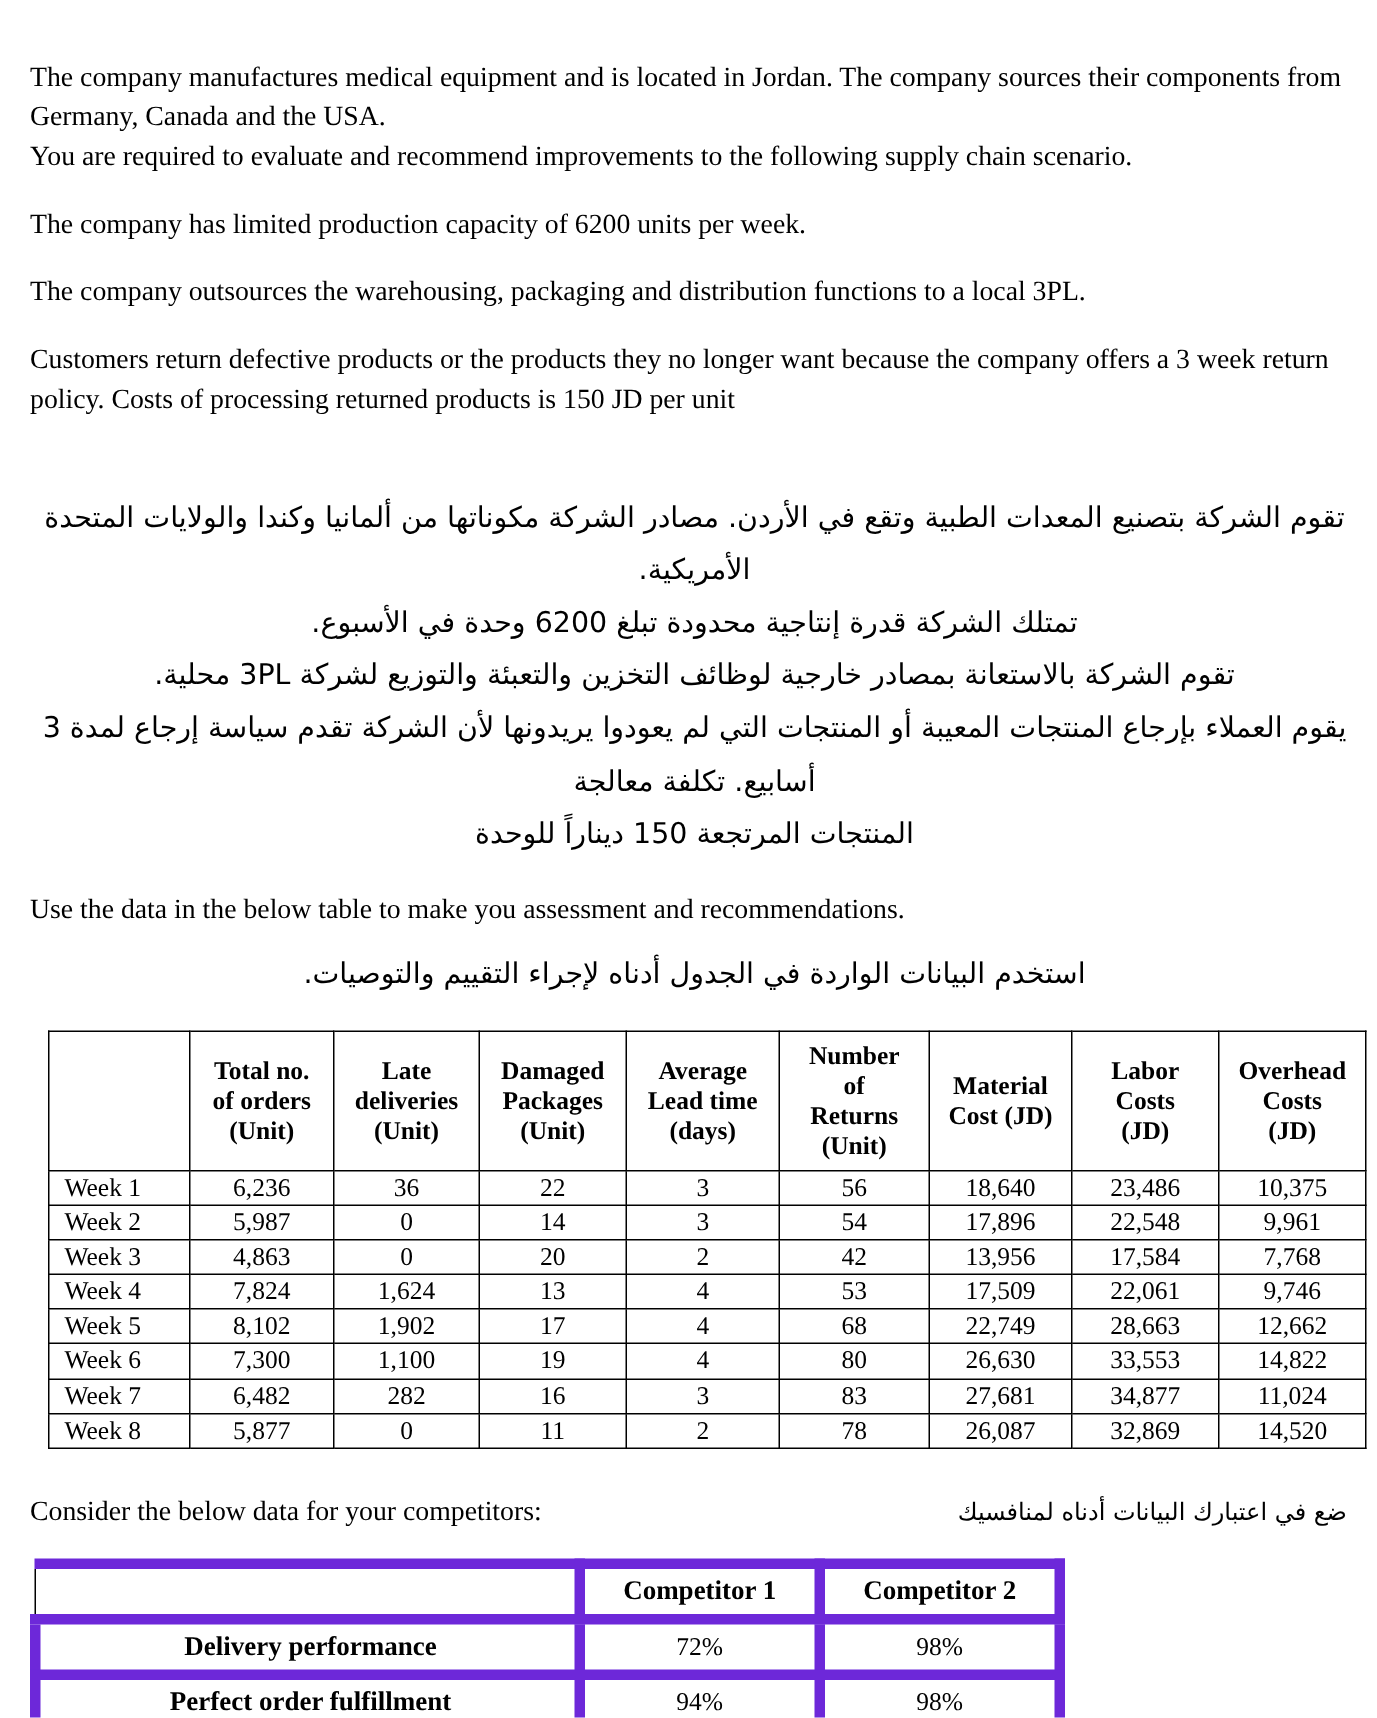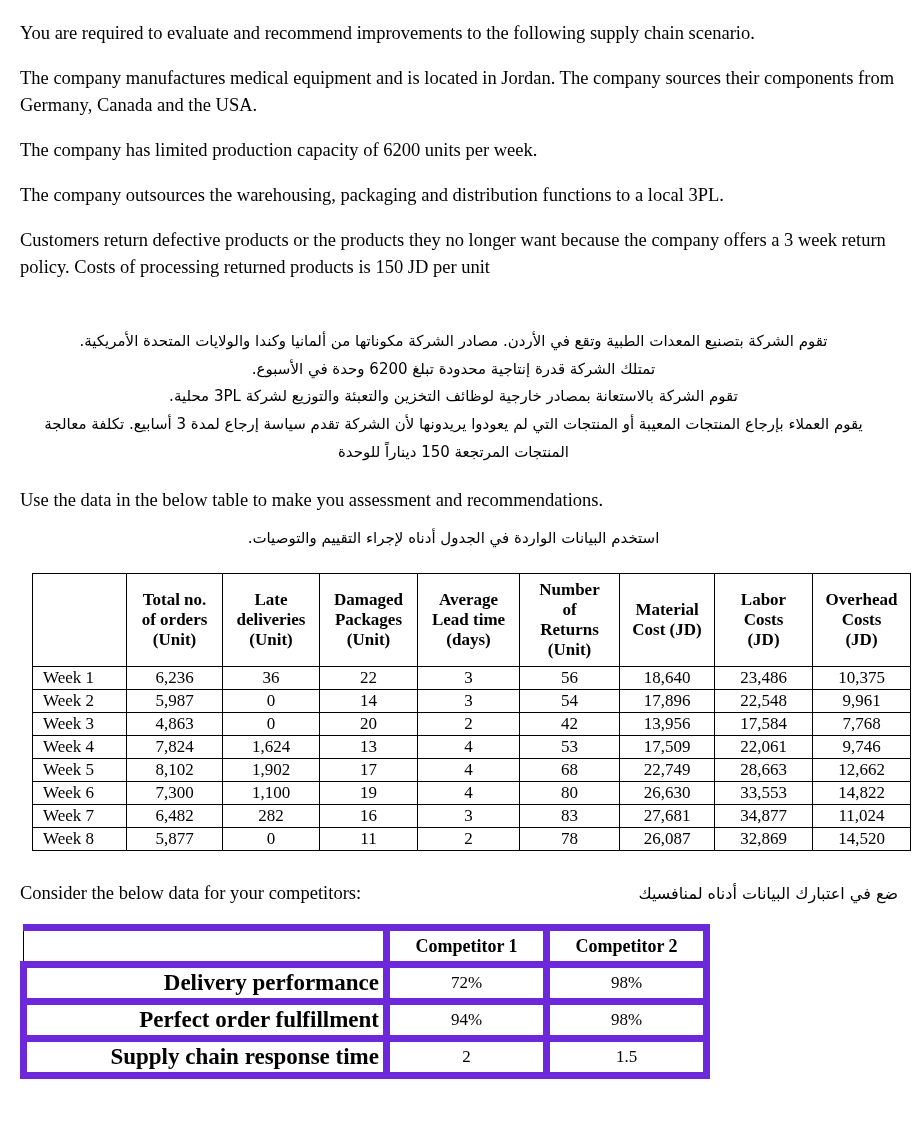--- a/index.html
+++ b/index.html
@@ -36,23 +36,23 @@
     margin: 0 0 0 0;
     padding: 0 20px 0 20px;
     text-align: left;
   }
   .p-gap {
     margin-top: 19px;
   }
   .arabic-center-block {
     direction: rtl;
     text-align: center;
-    font-size: 15px;
+    font-size: 19px;
     line-height: 1.85;
-    padding: 0 31px 0 20px;
+    padding: 0 12px 0 20px;
     font-family: "DejaVu Sans", "Liberation Sans", sans-serif;
   }
   .ar-line {
     display: block;
   }
   .spacer-lg { height: 36px; }
   .spacer-md { height: 20px; }
   .spacer-sm { height: 12px; }
 
   
@@ -108,23 +108,23 @@
   table.comp-table thead th {
     font-weight: bold;
     text-align: center;
     font-size: 18px;
   }
   table.comp-table thead th.blank {
     border-left: 1px solid #000000;
   }
   table.comp-table td.label {
     font-weight: bold;
-    text-align: right;
+    text-align: center;
     padding-left: 8px;
-    font-size: 23px;
+    font-size: 18px;
     margin-top: 34px;
   }
   table.comp-table td.val {
     text-align: center;
     font-size: 17px;
   }
 
   .two-col-line {
     display: flex;
     justify-content: space-between;
@@ -139,22 +139,22 @@
   }
 </style>
 </head>
 <body>
 
 <div class="page">
 
 
   <div class="spacer-md"></div>
 
+  <p class="body-text p-gap">The company manufactures medical equipment and is located in Jordan. The company sources their components from Germany, Canada and the USA.</p>
   <p class="body-text">You are required to evaluate and recommend improvements to the following supply chain scenario.</p>
-  <p class="body-text p-gap">The company manufactures medical equipment and is located in Jordan. The company sources their components from Germany, Canada and the USA.</p>
   <p class="body-text p-gap">The company has limited production capacity of 6200 units per week.</p>
   <p class="body-text p-gap">The company outsources the warehousing, packaging and distribution functions to a local 3PL.</p>
   <p class="body-text p-gap">Customers return defective products or the products they no longer want because the company offers a 3 week return policy. Costs of processing returned products is 150 JD per unit</p>
 
   <div class="spacer-lg"></div>
   <div class="spacer-sm"></div>
 
   <div class="arabic-center-block">
     <span class="ar-line">تقوم الشركة بتصنيع المعدات الطبية وتقع في الأردن. مصادر الشركة مكوناتها من ألمانيا وكندا والولايات المتحدة الأمريكية.</span>
     <span class="ar-line">تمتلك الشركة قدرة إنتاجية محدودة تبلغ 6200 وحدة في الأسبوع.</span>

